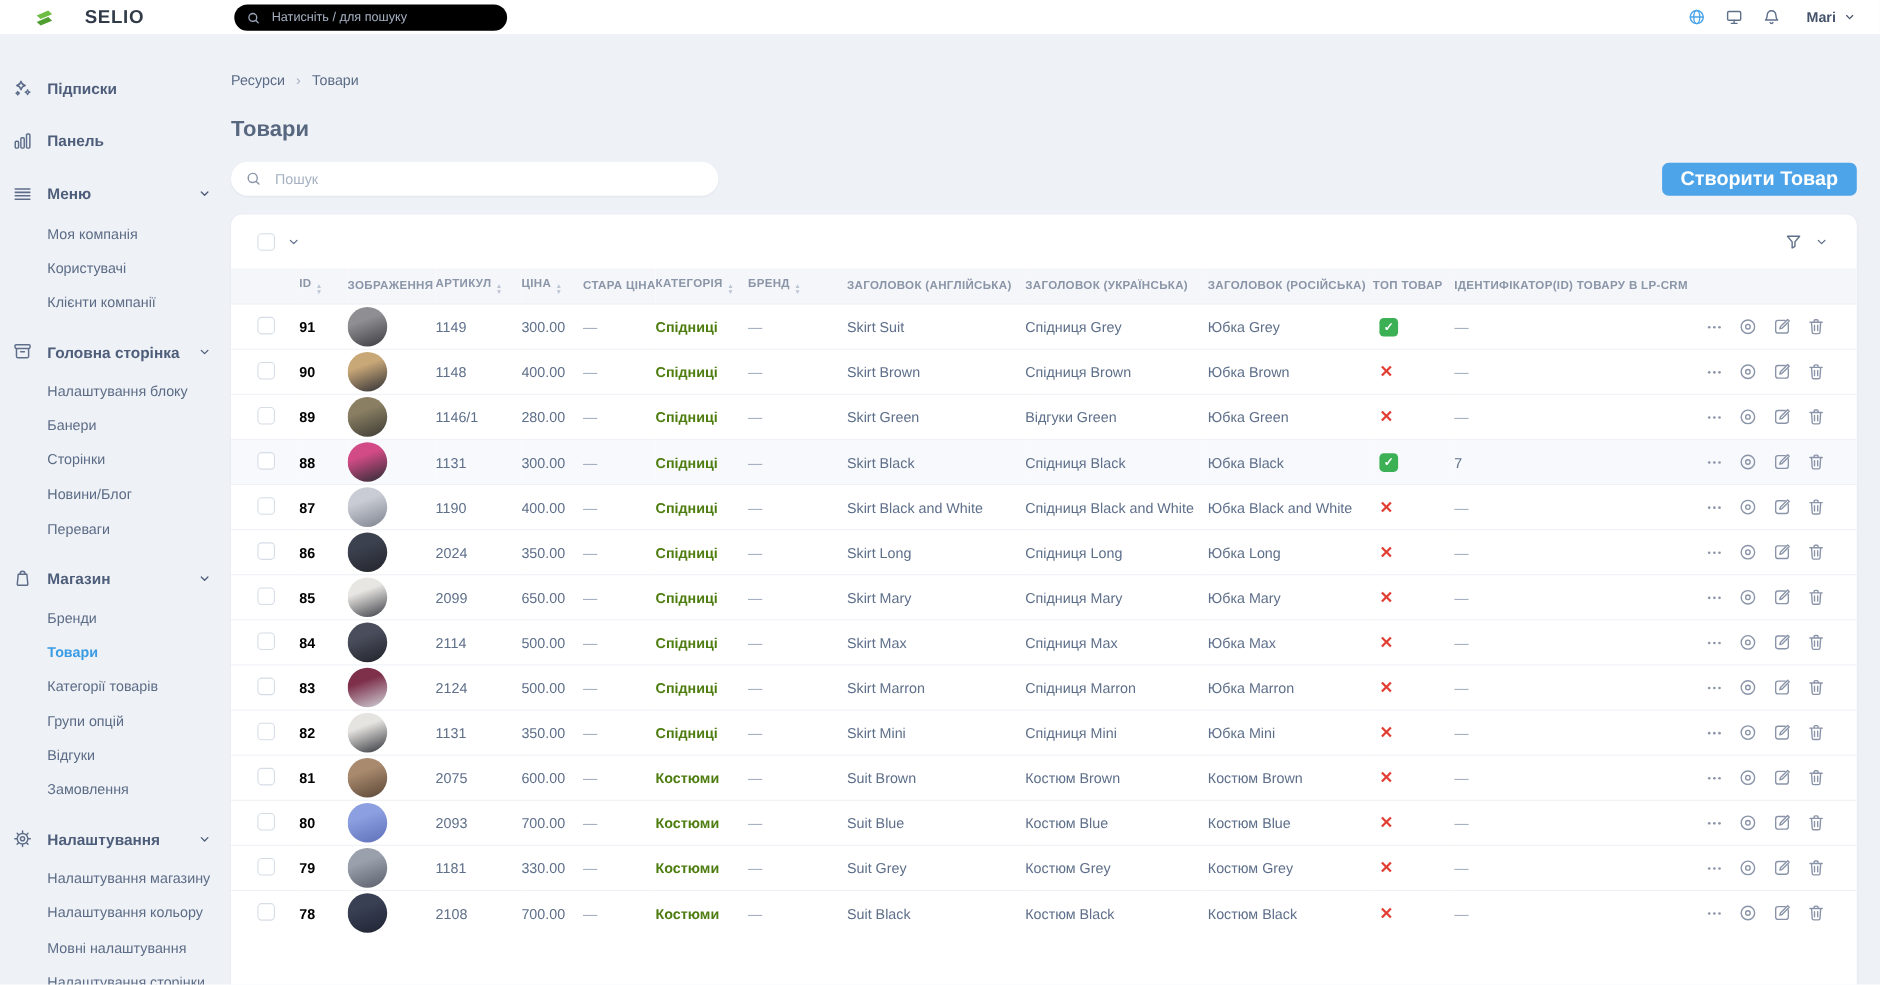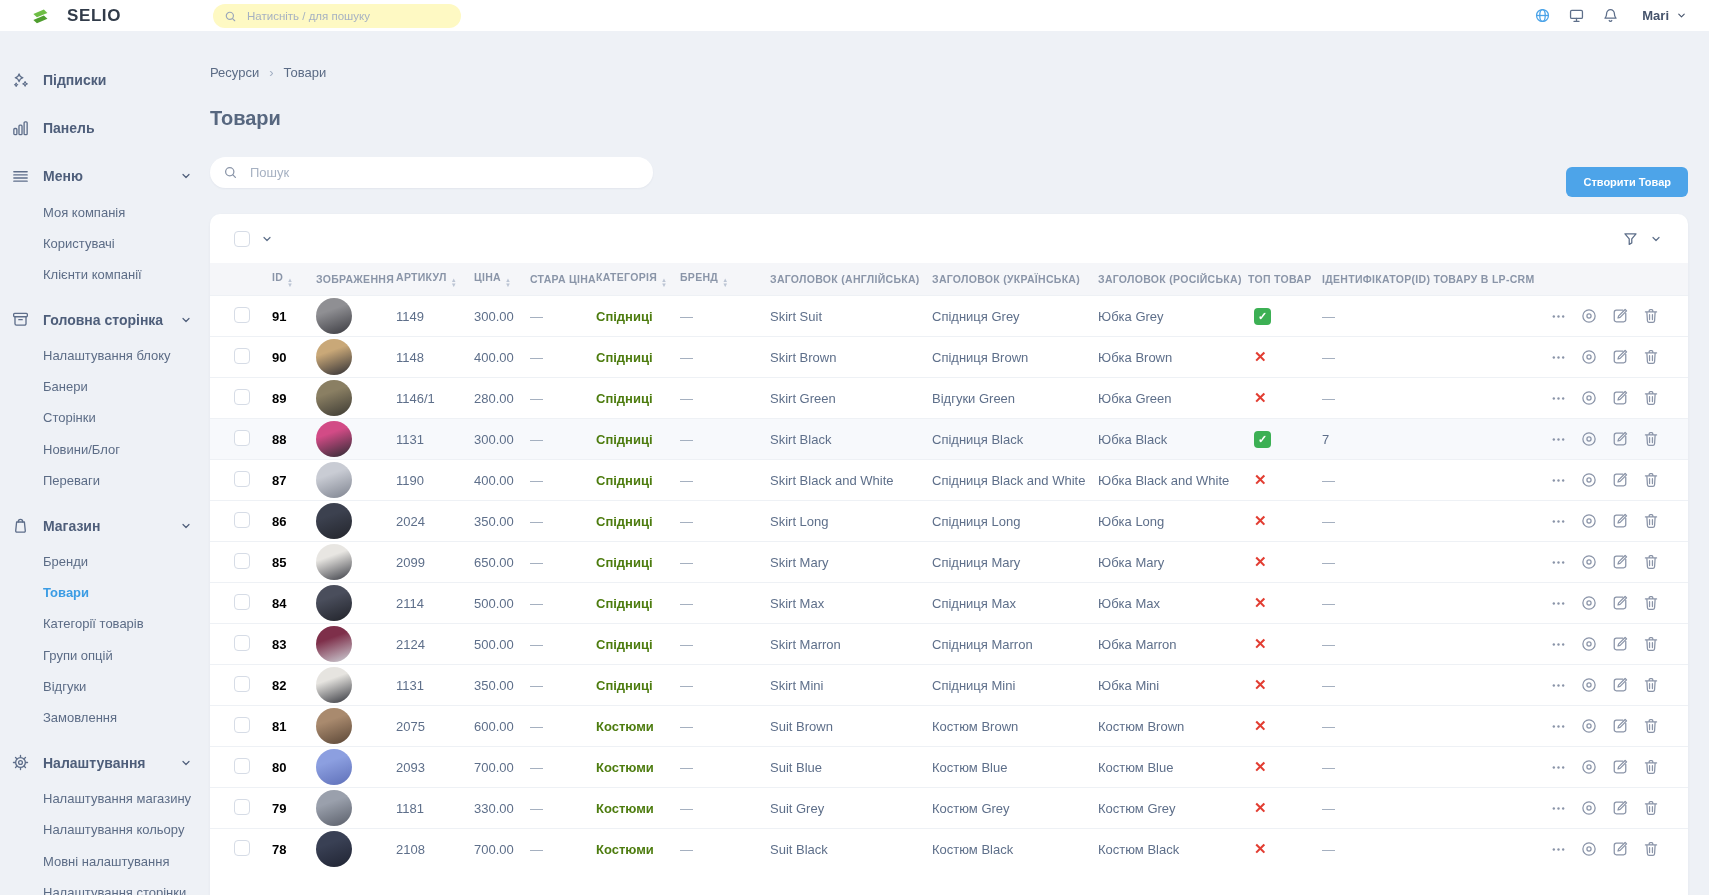--- a/index.html
+++ b/index.html
@@ -6,23 +6,23 @@
   html,body { margin:0; padding:0; }
   body {
     width:1709px; height:895px; overflow:hidden;
     background:#eef1f6;
     font-family:"Liberation Sans", sans-serif;
     color:#5e6f8a;
   }
   svg { display:block; }
   
   .topbar { height:31px; background:#fff; display:flex; align-items:center; padding:0 22px 0 30px; position:relative; }
-  .logo { display:flex; align-items:center; gap:16px; }
+  .logo { display:flex; align-items:center; gap:26px; }
   .logo-text { font-size:17px; font-weight:800; color:#313b49; letter-spacing:.6px; }
-  .topbar-search { position:absolute; left:213px; top:4px; width:248px; height:23px; background:#fef9c3; border-radius:12px; display:flex; align-items:center; gap:8px; padding:12px 11px; }
+  .topbar-search { position:absolute; left:213px; top:4px; width:248px; height:23px; background:#000000; border-radius:12px; display:flex; align-items:center; gap:8px; padding:12px 11px; }
   .topbar-search input { border:0; outline:0; background:transparent; font-family:inherit; font-size:11.5px; color:#75839a; width:100%; }
   .topbar-search input::placeholder { color:#a6b1c2; }
   .topbar-right { margin-left:auto; display:flex; align-items:center; gap:17px; }
   .tb-ic { cursor:pointer; color:#5e6f8a; }
   .user { display:flex; align-items:center; gap:7px; margin-left:6px; cursor:pointer; }
   .user-name { font-size:13px; font-weight:700; color:#45536b; }
   
   .body { display:flex; height:864px; }
   .sidebar { width:210px; min-width:210px; padding:30px 14px 0 10px; overflow:hidden; }
   .nav-head { display:flex; align-items:center; gap:13px; height:38px; font-size:14px; font-weight:600; color:#4e5e7a; cursor:pointer; }
@@ -35,21 +35,21 @@
   
   .main { flex:1; padding-right:21px; }
   .breadcrumb { margin-top:34px; display:flex; align-items:center; gap:10px; font-size:13px; color:#5b6b85; }
   .crumb { cursor:pointer; }
   .crumb-sep { color:#a2aec2; font-size:13px; }
   .page-title { margin:27px 0 0; font-size:20px; font-weight:600; color:#57677f; }
   .toolbar { margin-top:17px; display:flex; align-items:center; justify-content:space-between; }
   .page-search { width:443px; height:31px; background:#fff; border-radius:16px; display:flex; align-items:center; gap:10px; padding:0 13px; box-shadow:0 1px 2px rgba(44,62,94,.06); }
   .page-search input { border:0; outline:0; background:transparent; font-family:inherit; font-size:13px; color:#5e6f8a; width:100%; }
   .page-search input::placeholder { color:#a6b1c2; }
-  .create-btn { height:30px; padding:0 17px; border:0; border-radius:6px; color:#fff; font-family:inherit; font-size:11px; font-weight:600; cursor:pointer;margin-top:20px; }
+  .create-btn { height:30px; padding:0 17px; border:0; border-radius:6px; color:#fff; font-family:inherit; font-size:18px; font-weight:600; cursor:pointer; }
   
   .card { margin-top:17px; background:#fff; border-radius:10px; min-height:742px; box-shadow:0 1px 3px rgba(44,62,94,.06); overflow:hidden; }
   .card-top { height:49px; display:flex; align-items:center; justify-content:space-between; padding:0 26px 0 24px; }
   .card-top-left, .card-top-right { display:flex; align-items:center; gap:11px; color:#5e6f8a; }
   .checkbox { width:16px; height:16px; border:1.5px solid #d6dce6; border-radius:4px; background:#fff; display:inline-block; cursor:pointer; }
   table { width:1478px; border-collapse:collapse; table-layout:fixed; }
   thead tr { background:#f5f6f9; }
   th { font-size:10.5px; font-weight:700; color:#8a95a8; letter-spacing:.3px; text-align:left; padding:8px 6px 8px 0; white-space:nowrap; overflow:hidden; }
   th.cb-col, td.cb-col { padding-left:24px; }
   .sort { display:inline-flex; flex-direction:column; margin-left:4px; vertical-align:-1px; }

